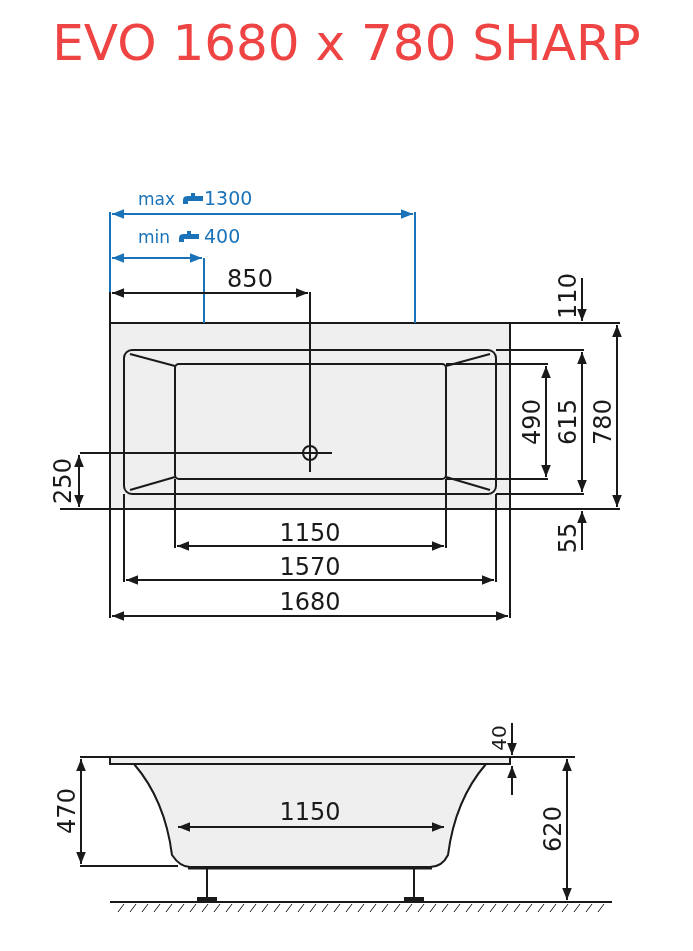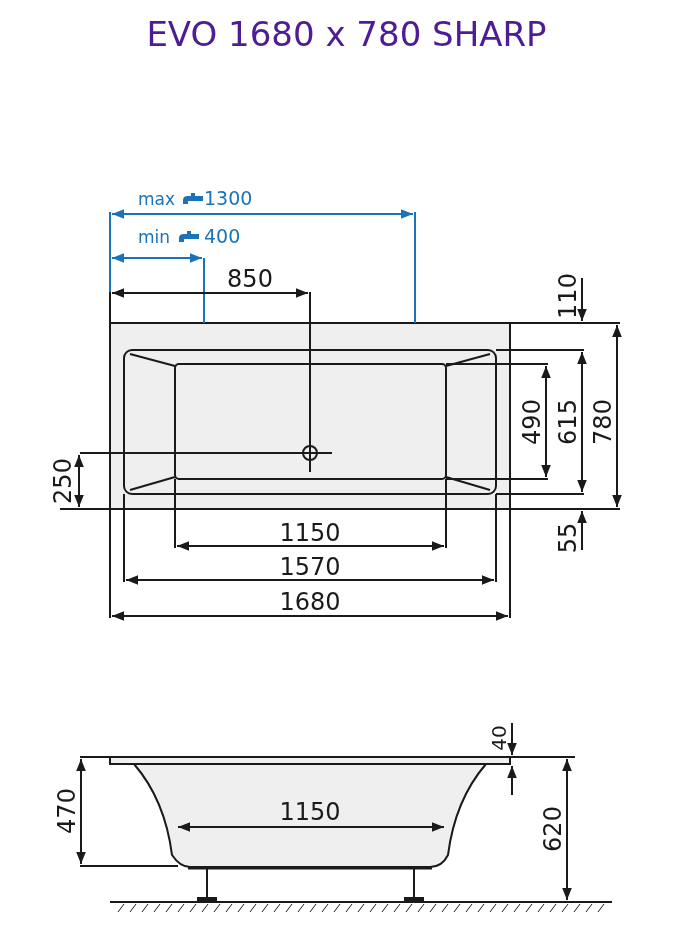--- a/index.html
+++ b/index.html
@@ -1,17 +1,17 @@
 <!DOCTYPE html>
 <html><head>
   <meta charset="utf-8">
   <style>
     html, body { margin: 0; padding: 0; background: #ffffff; }
     body { width: 693px; height: 951px; position: relative; overflow: hidden; font-family: "Liberation Sans", "DejaVu Sans", sans-serif; }
-    .title { position: absolute; left: 0; top: 14px; width: 693px; text-align: center; font-size: 34px; color: #4c1d95; letter-spacing: 0px; font-family: "DejaVu Sans", sans-serif; font-weight: normal; }
+    .title { position: absolute; left: 0; top: 14px; width: 693px; text-align: center; font-size: 50px; color: #ef4444; letter-spacing: 0px; font-family: "DejaVu Sans", sans-serif; font-weight: normal; }
     svg { position: absolute; left: 0; top: 0; }
     svg text { font-family: "DejaVu Sans", sans-serif; fill: #1a1a1a; }
     .dim { font-size: 24px; }
     .blue { fill: #1a73b8; font-size: 17px; }
     .ln { stroke: #1a1a1a; stroke-width: 2; fill: none; }
     .lnb { stroke: #1a73b8; stroke-width: 2; fill: none; }
   </style>
 </head>
 <body>
 

